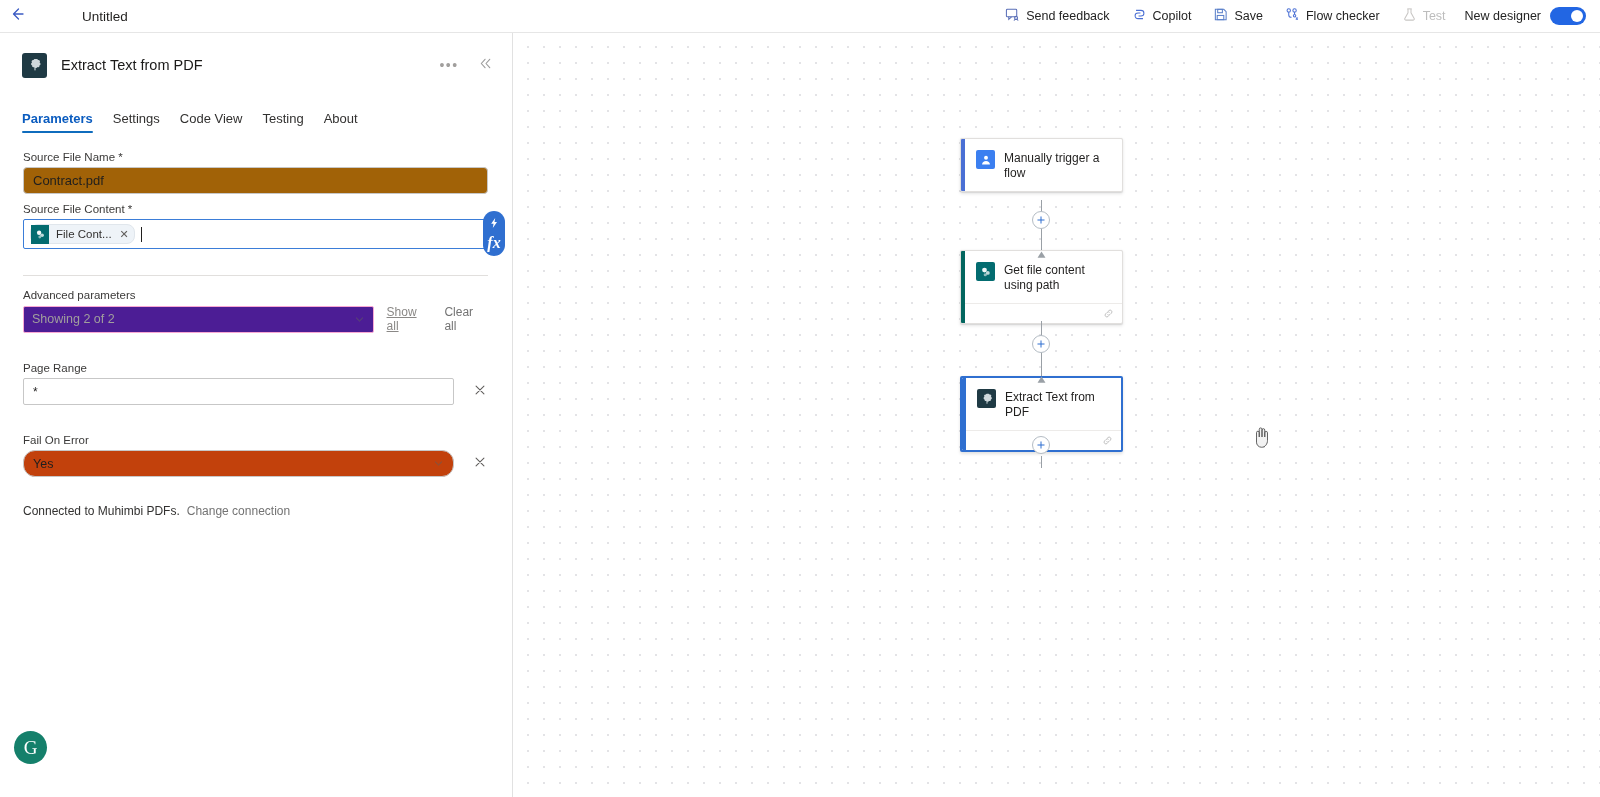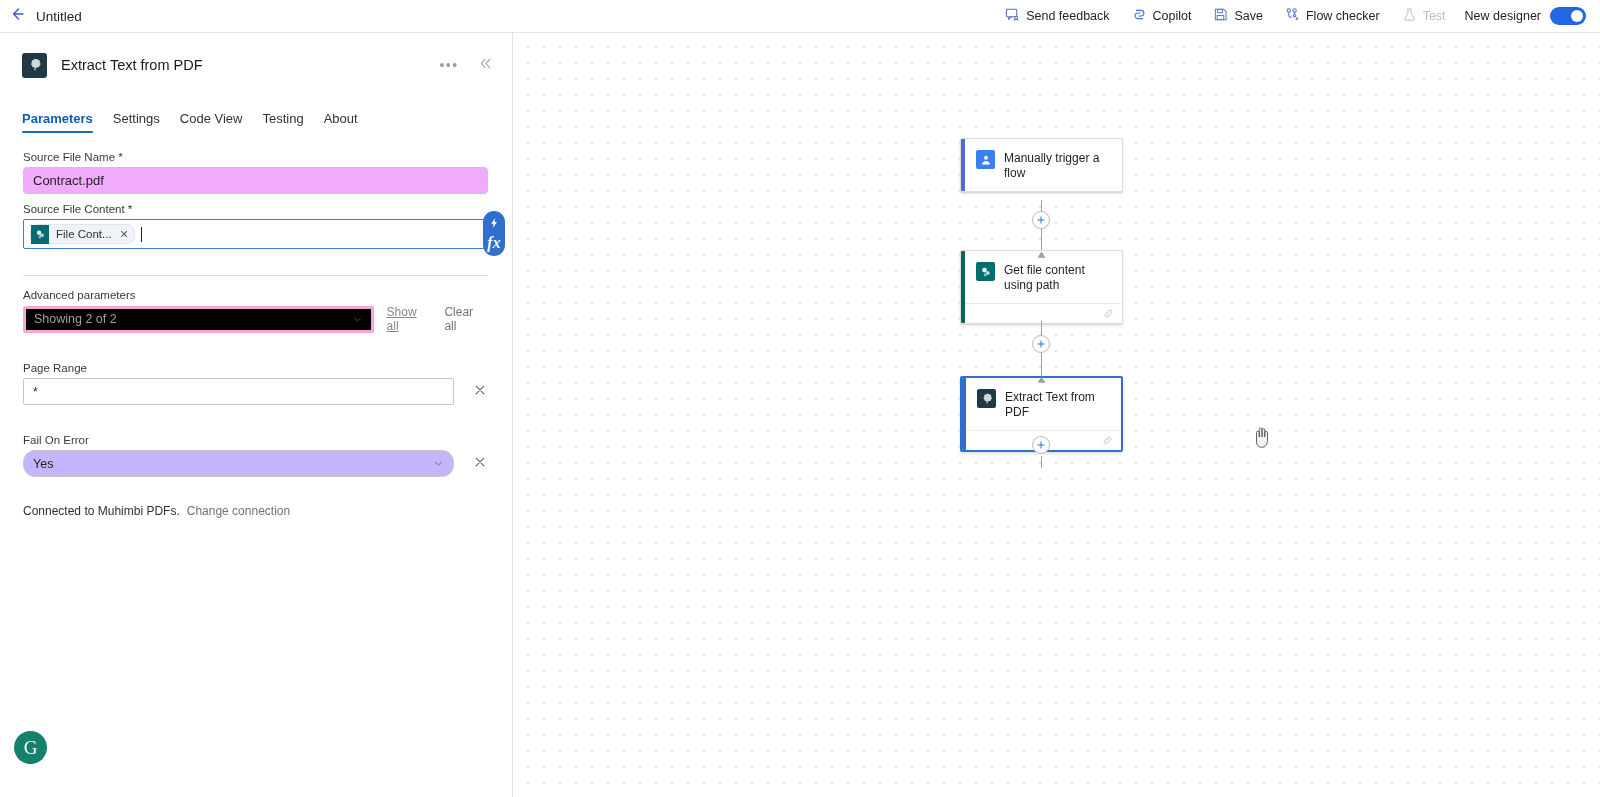--- a/index.html
+++ b/index.html
@@ -7,21 +7,21 @@
     width: 1600px; height: 797px;
     font-family: "Liberation Sans", sans-serif;
     background: #ffffff; overflow: hidden;
   }
   body { position: relative; }
 
   
   .topbar {
     position: absolute; top: 0; left: 0; width: 1600px; height: 33px;
     background: #ffffff; border-bottom: 1px solid #e6e6e6;
-    display: flex; align-items: center;
+    display: flex; align-items: center; gap: 46px;
   }
   .back-btn {
     width: 34px; height: 33px; display: flex; align-items: center;
     justify-content: center; cursor: pointer;
   }
   .back-btn svg { width: 16px; height: 16px; }
   .flow-title {
     font-size: 13.5px; color: #201f1e; margin-left: 2px; cursor: text;
   }
   .topbar-right {
@@ -85,21 +85,21 @@
     height: 2px; background: #0f6cbd; border-radius: 1px;
   }
 
   .panel-body { padding: 18px 24px 0 23px; }
   .field { margin-bottom: 6px; }
   .field-label {
     font-size: 11.5px; color: #3b3a39; margin-bottom: 4px; display: block;
   }
   .text-input {
     width: 465px; height: 27px; border: 1px solid #c7c7c7; border-radius: 4px;
-    background: #f0abfc; font-size: 13px; color: #201f1e; padding: 0 9px;
+    background: #a16207; font-size: 13px; color: #201f1e; padding: 0 9px;
     font-family: "Liberation Sans", sans-serif; outline: none;
   }
 
   
   .token-field-row { position: relative; width: 465px; }
   .token-field {
     width: 465px; min-height: 30px; border: 1.5px solid #3b7dd8;
     border-radius: 2px; background: #fff; display: flex; align-items: center;
     padding: 3px 6px; cursor: text;
   }
@@ -129,42 +129,42 @@
   .dyn-pill svg { width: 12px; height: 12px; }
   .dyn-fx {
     color: #fff; font-size: 16px; font-style: italic;
     font-family: "Liberation Serif", serif; font-weight: 700;
   }
 
   .divider { width: 465px; height: 1px; background: #e1dfdd; margin: 26px 0 13px 0; }
 
   .select-row { display: flex; align-items: center; gap: 13px; }
   .select {
-    width: 354px; height: 27px; border: 3px solid #f9a8d4; border-radius: 2px;
-    background: #000000; display: flex; align-items: center; padding: 0 8px;
+    width: 354px; height: 27px; border: 1px solid #f9a8d4; border-radius: 2px;
+    background: #4c1d95; display: flex; align-items: center; padding: 0 8px;
     font-size: 12.5px; color: #a19f9d; cursor: pointer;
   }
   .select .chev { margin-left: auto; color: #605e5c; display: flex; }
   .select .chev svg { width: 11px; height: 11px; }
   .link {
     font-size: 12px; color: #737373; cursor: pointer; text-decoration: none;
   }
   .link.muted { color: #8a8886; text-decoration: underline; }
   .link.u { text-decoration: none; }
 
   .adv-field { margin-top: 29px; }
   .adv-row { display: flex; align-items: center; gap: 18px; }
   .adv-input {
     width: 432px; height: 27px; border: 1px solid #c7c7c7; border-radius: 2px;
     background: #fff; font-size: 12px; color: #201f1e; padding: 0 9px;
     font-family: "Liberation Sans", sans-serif; outline: none;
   }
   .adv-select {
     width: 432px; height: 27px; border: 1px solid #c7c7c7; border-radius: 12px;
-    background: #c4b5fd; display: flex; align-items: center; padding: 0 9px;
+    background: #c2410c; display: flex; align-items: center; padding: 0 9px;
     font-size: 12.5px; color: #201f1e; cursor: pointer;
   }
   .x-btn {
     width: 16px; height: 16px; color: #605e5c; cursor: pointer;
     display: flex; align-items: center; justify-content: center;
   }
   .x-btn svg { width: 14px; height: 14px; }
 
   .conn-row { margin-top: 27px; display: flex; align-items: center; gap: 7px; }
   .conn-text { font-size: 12px; color: #323130; }

